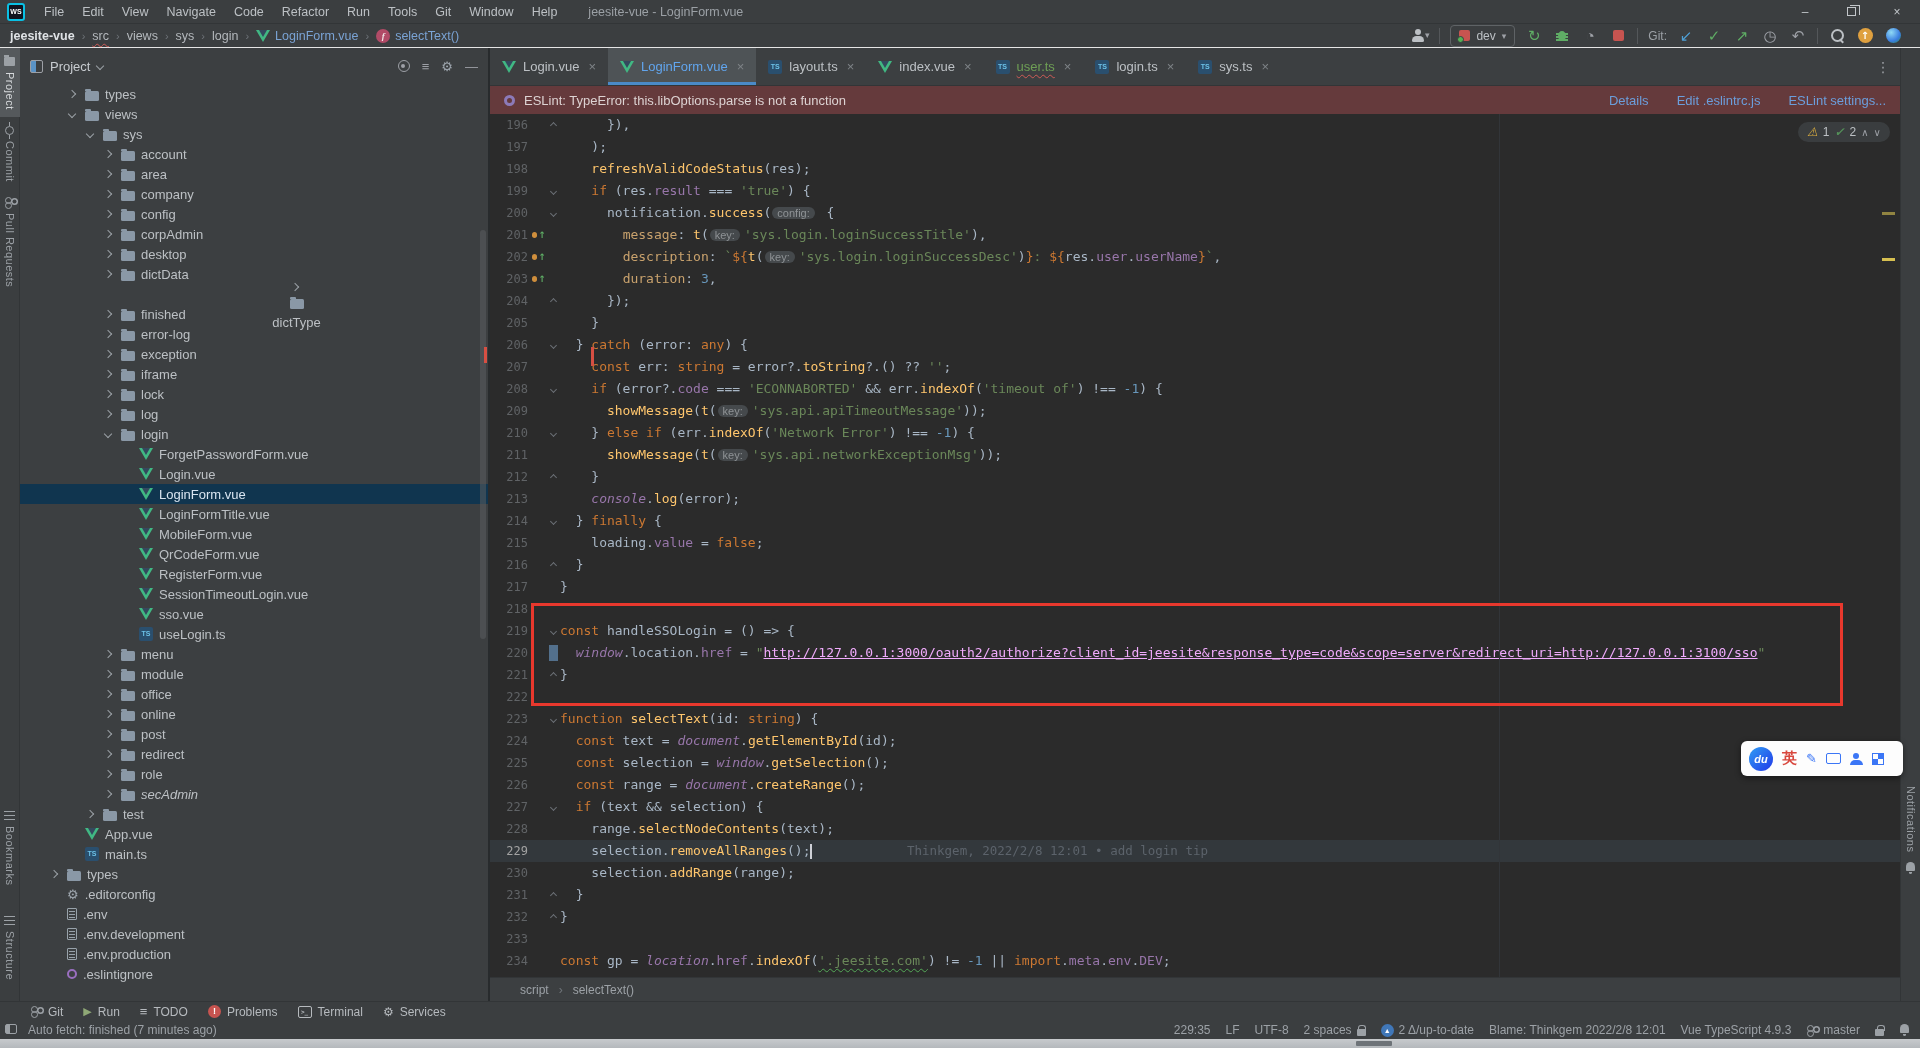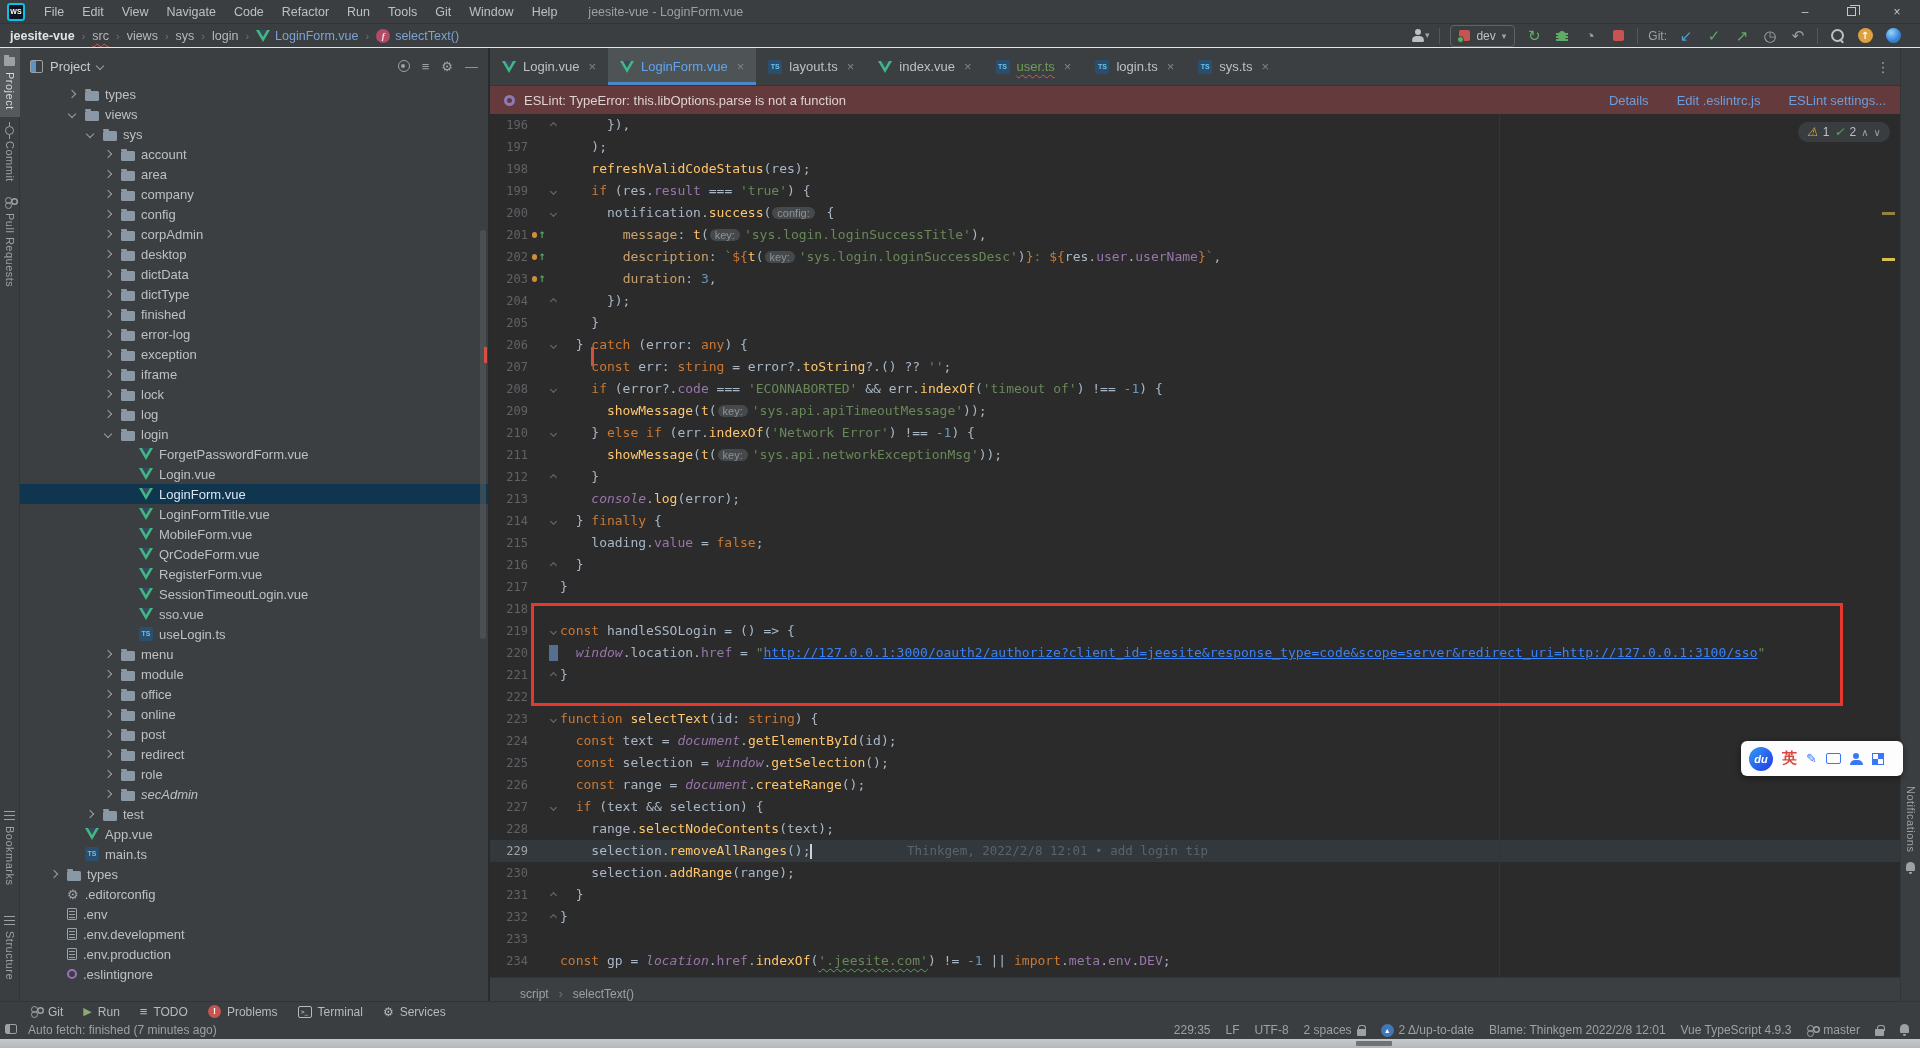--- a/index.html
+++ b/index.html
@@ -143,31 +143,31 @@
 .fd{width:14px;flex:none;display:flex;align-items:center;justify-content:center}
 .fchev{width:5px;height:5px;border-right:1.3px solid #6a6f75;border-bottom:1.3px solid #6a6f75}
 .fchev.down{transform:rotate(45deg)}
 .fchev.up{transform:rotate(-135deg)}
 .blockmark{width:9px;height:16px;background:#53708c}
 .ctext{flex:none}
 .tk-p{color:#a9b7c6}.tk-k{color:#cc7832}.tk-s{color:#6a8759}
 .tk-st{color:#6a8759;text-decoration:underline wavy #54a857 1px;text-underline-offset:3px}
 .tk-n{color:#6897bb}.tk-f{color:#ffc66d}.tk-o{color:#c9a26d}.tk-r{color:#9876aa}
 .tk-g{color:#9876aa;font-style:italic}
-.tk-u{color:#3b82f6;text-decoration:underline}
+.tk-u{color:#f0abfc;text-decoration:underline}
 .tk-h{background:#45494c;color:#8f9396;border-radius:8px;padding:0 5px;font-size:11px;margin:0 4px 0 1px;font-family:"Liberation Sans",sans-serif}
 .caret{display:inline-block;width:1.5px;height:15px;background:#ced0d6;vertical-align:middle}
 .blame{color:#5c636b;margin-left:95px;font-size:12.5px}
 .margin-guide{position:absolute;left:1009px;top:66px;bottom:24px;width:1px;background:#323539}
 .redbox{position:absolute;left:41px;top:555px;width:1312px;height:103px;border:3px solid #e8382d;z-index:30}
 .reddash{position:absolute;left:101px;top:299px;width:3px;height:19px;background:#d64f43;z-index:5}
 .stripe-mark{position:absolute;left:1392px;width:13px;height:3px;background:#d6bf50;z-index:6}
 .inspect{position:absolute;left:1308px;top:74px;height:20px;display:flex;align-items:center;gap:5px;background:rgba(60,63,65,.92);border-radius:10px;padding:0 9px;font-size:12px;color:#bcc0c4;z-index:10}
 .inspect .nav-ch{color:#9da0a6;font-size:10px}
-.crumbs2{position:absolute;left:0;right:0;bottom:0;height:24px;background:#3c3f41;border-top:1px solid #323537;display:flex;align-items:flex-end;gap:10px;padding:0 30px;font-size:12px;color:#9ca1a6}
+.crumbs2{position:absolute;left:0;right:0;bottom:0;height:24px;background:#3c3f41;border-top:1px solid #323537;display:flex;align-items:center;gap:10px;padding:0 30px;font-size:12px;color:#9ca1a6}
 
 
 .toolbar-bottom{position:absolute;left:0;top:1001px;width:1920px;height:20px;background:#3b3e40;border-top:1px solid #323537;display:flex;align-items:center;gap:20px;padding-left:30px}
 .tool-item{display:flex;align-items:center;gap:6px;font-size:12px;color:#b6babe}
 .statusbar{position:absolute;left:0;top:1021px;width:1920px;height:18px;background:#3b3e40;display:flex;align-items:center;font-size:12px;color:#9ca1a6}
 .status-left{margin-left:28px}
 .status-right{margin-left:auto;display:flex;align-items:center;gap:15px;margin-right:10px}
 .status-item{display:flex;align-items:center;gap:5px}
 .status-corner{position:absolute;left:5px;top:3px}
 .sliver{position:absolute;left:0;top:1039px;width:1920px;height:9px;background:linear-gradient(#c7cacd,#b4b8bc)}
@@ -377,21 +377,21 @@
           <div class="trow" style="padding-left: 85px;">
             <span class="chev r"></span>
             <span class="ic ic-folder"></span>
             <span>desktop</span>
           </div>
           <div class="trow" style="padding-left: 85px;">
             <span class="chev r"></span>
             <span class="ic ic-folder"></span>
             <span>dictData</span>
           </div>
-          <div class="trow" style="padding-left: 85px;">
+          <div class="trow" style="padding-left: 85px; flex-direction: column;">
             <span class="chev r"></span>
             <span class="ic ic-folder"></span>
             <span>dictType</span>
           </div>
           <div class="trow" style="padding-left: 85px;">
             <span class="chev r"></span>
             <span class="ic ic-folder"></span>
             <span>finished</span>
           </div>
           <div class="trow" style="padding-left: 85px;">

